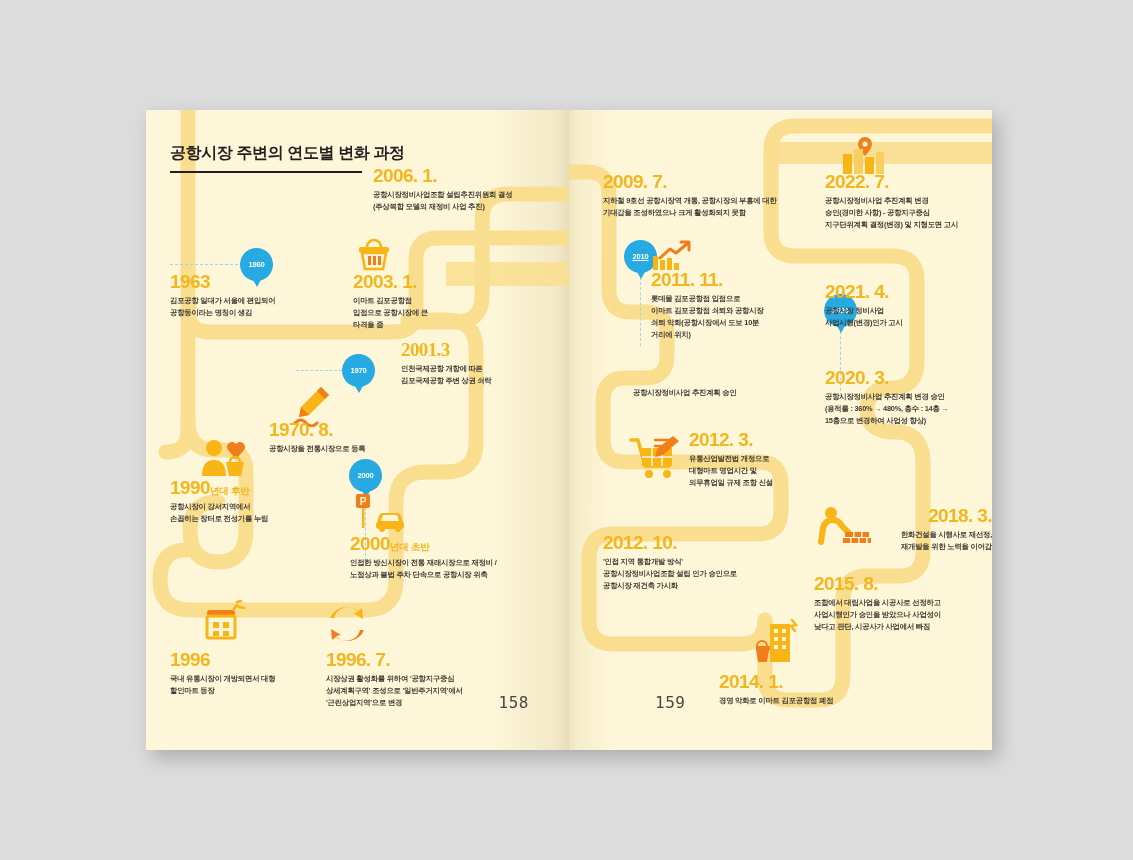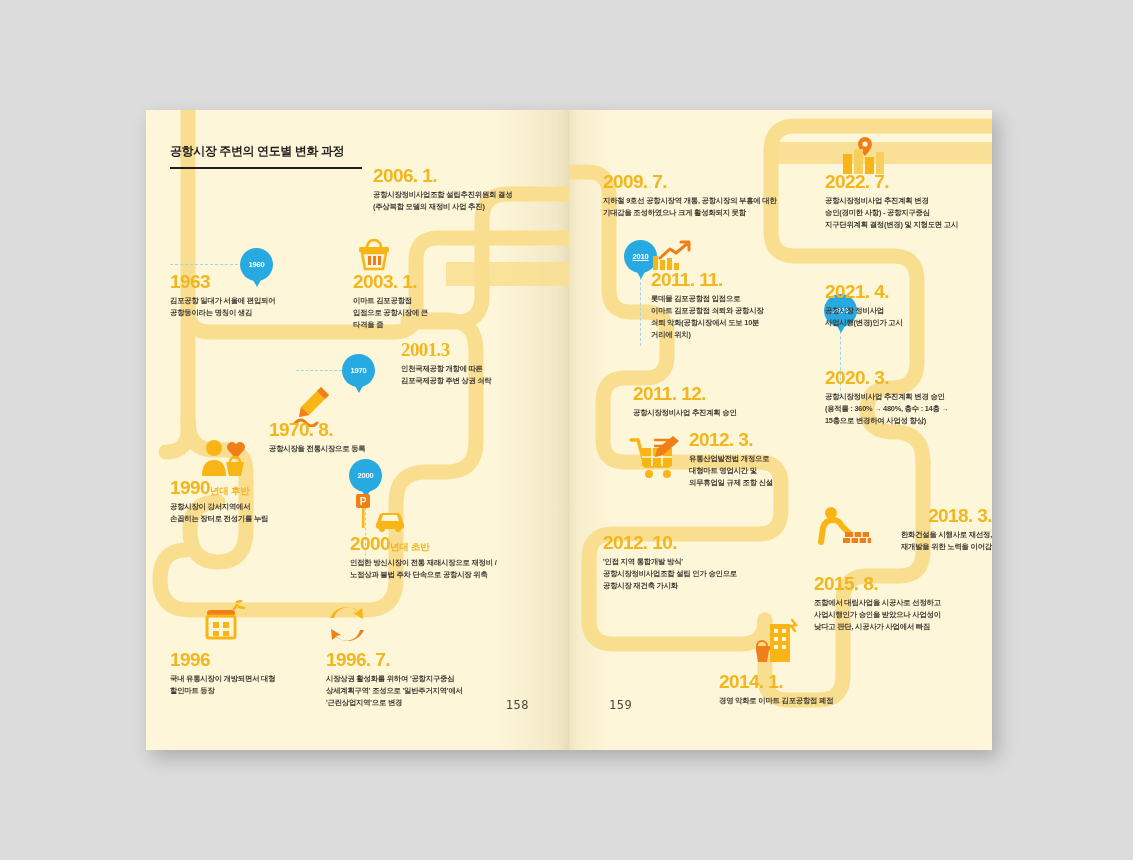--- a/index.html
+++ b/index.html
@@ -20,21 +20,21 @@
   .page { position: relative; width: 423px; height: 640px; background: #fdf6d8; overflow: hidden; }
   .page-left  { background: linear-gradient(to right, #fdf6d8 0%, #fdf6d8 82%, #f3e9c8 97%, #e8ddb9 100%); }
   .page-right { background: linear-gradient(to left,  #fdf6d8 0%, #fdf6d8 90%, #f6edcb 98%, #efe4c0 100%); }
 
   
   .ribbon { position: absolute; left: 0; top: 0; width: 423px; height: 640px; }
 
   
   .title-wrap { position: absolute; left: 24px; top: 33px; width: 330px; }
   .title {
-    font-size: 12px; font-weight: bold; color: #231f20; letter-spacing: -.4px;
+    font-size: 16px; font-weight: bold; color: #231f20; letter-spacing: -.4px;
     white-space: nowrap;
   }
   .title-rule { margin-top: 7px; border-bottom: 2.4px solid #231f20; width: 192px; }
 
   
   .entry { position: absolute; }
   .entry .yr {
     font-size: 19px; font-weight: bold; color: #f2b61f; letter-spacing: -.6px;
     line-height: 1.06; white-space: nowrap;
   }
@@ -59,22 +59,22 @@
     border-top: 9px solid #27a9e1;
   }
   .bubble-stem { position: absolute; border-left: 1px dashed #9fd4ec; }
   .bubble-lead { position: absolute; border-top: 1px dashed #9fd4ec; }
 
   
   .icon { position: absolute; }
 
   
   .pagenum {
-    position: absolute; bottom: 38px; font-size: 12px; color: #4b4640;
-    font-family: "DejaVu Sans Mono", monospace; letter-spacing: .5px;
+    position: absolute; bottom: 38px; font-size: 16px; color: #4b4640;
+    font-family: "DejaVu Sans Mono", monospace; letter-spacing: .5px; margin-left: 46px;
   }
 </style>
 </head>
 <body>
 
 <div id="stage">
   <div class="book">
 
     <div class="page page-left">
 
@@ -282,21 +282,20 @@
 
       <div class="entry" style="left:82px; top:160px; width:204px;">
         <div class="yr">2011. 11.</div>
         <div class="desc" style="white-space:pre-line">롯데몰 김포공항점 입점으로
 이마트 김포공항점 쇠퇴와 공항시장
 쇠퇴 악화(공항시장에서 도보 10분
 거리에 위치)</div>
       </div>
 
       <div class="entry" style="left:64px; top:274px; width:200px;">
-        <div class="yr">2011. 12.</div>
         <div class="desc" style="white-space:pre-line">공항시장정비사업 추진계획 승인</div>
       </div>
 
       <svg class="icon" style="left:60px; top:324px;" width="56" height="50" viewBox="0 0 56 50">
         <path d="M2 6 h7 l7 26 h24" stroke="#f9b515" stroke-width="3.4" fill="none" stroke-linecap="round" stroke-linejoin="round"></path>
         <rect x="13" y="14" width="30" height="18" fill="#f9b515"></rect>
         <g stroke="#fdf6d8" stroke-width="1.6">
           <line x1="23" y1="14" x2="23" y2="32"></line>
           <line x1="33" y1="14" x2="33" y2="32"></line>
           <line x1="13" y1="23" x2="43" y2="23"></line>

